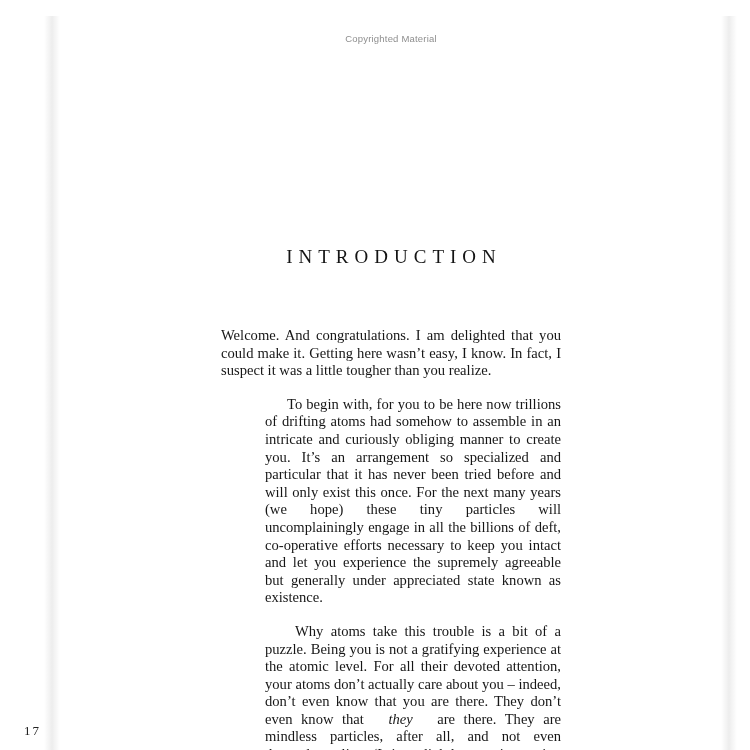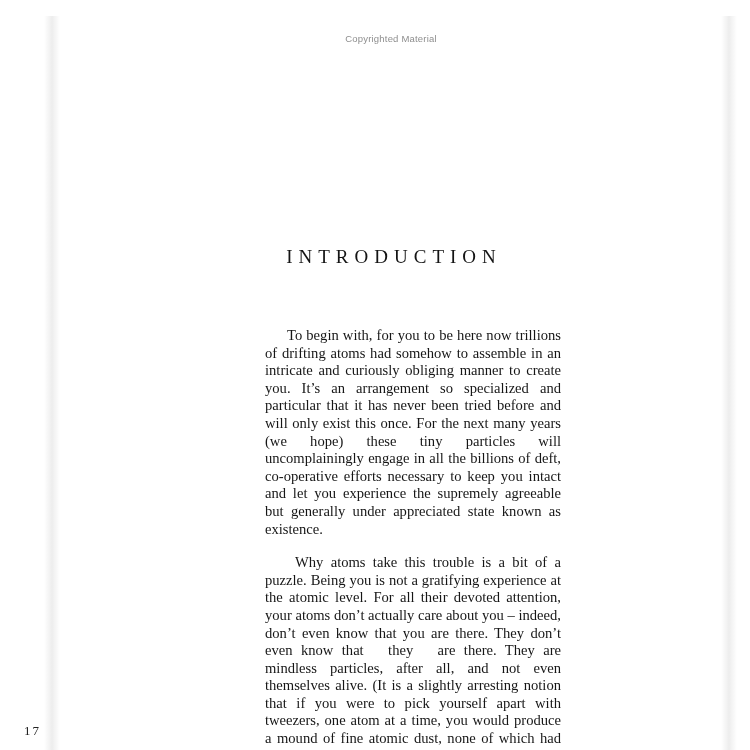--- a/index.html
+++ b/index.html
@@ -69,21 +69,21 @@
     width: 372px;
     font-size: 14.6px;
     line-height: 17.6px;
     text-align: justify;
     color: #161616;
   }
 
   .body-text p { margin: 0; }
   .body-text p.indent { text-indent: 22px; margin-left: 44px; }
 
-  .italic { }
+  .italic { font-style: italic; }
 
   .page-number {
     position: absolute;
     top: 699px;
     left: 0;
     width: 750px;
     text-align: left;
     font-family: "Liberation Serif", serif;
     font-size: 13px;
     letter-spacing: 2px;
@@ -96,20 +96,21 @@
 <div class="book-page">
 
   <div class="edge-left"></div>
   <div class="edge-right"></div>
 
   <div class="copyright-top">Copyrighted Material</div>
 
   <h1 class="chapter-title">INTRODUCTION</h1>
 
   <div class="body-text">
+    <p>Welcome. And congratulations. I am delighted that you could make it. Getting here wasn’t easy, I know. In fact, I suspect it was a little tougher than you realize.</p>
     <p class="indent">To begin with, for you to be here now trillions of drifting atoms had somehow to assemble in an intricate and curiously obliging manner to create you. It’s an arrangement so specialized and particular that it has never been tried before and will only exist this once. For the next many years (we hope) these tiny particles will uncomplainingly engage in all the billions of deft, co-operative efforts necessary to keep you intact and let you experience the supremely agreeable but generally under appreciated state known as existence.</p>
     <p class="indent"><span>Why atoms take this trouble is a bit of a puzzle. Being you is not a gratifying experience at the atomic level. For all their devoted attention, your atoms don’t actually care about you – indeed, don’t even know that you are there. They don’t even know that </span><span class="italic">they</span><span> are there. They are mindless particles, after all, and not even themselves alive. (It is a slightly arresting notion that if you were to pick yourself apart with tweezers, one atom at a time, you would produce a mound of fine atomic dust, none of which had ever been alive but</span></p>
   </div>
 
   <div class="page-number">17</div>
 
   <div class="copyright-bottom">Copyrighted Material</div>
 
 </div>
 

